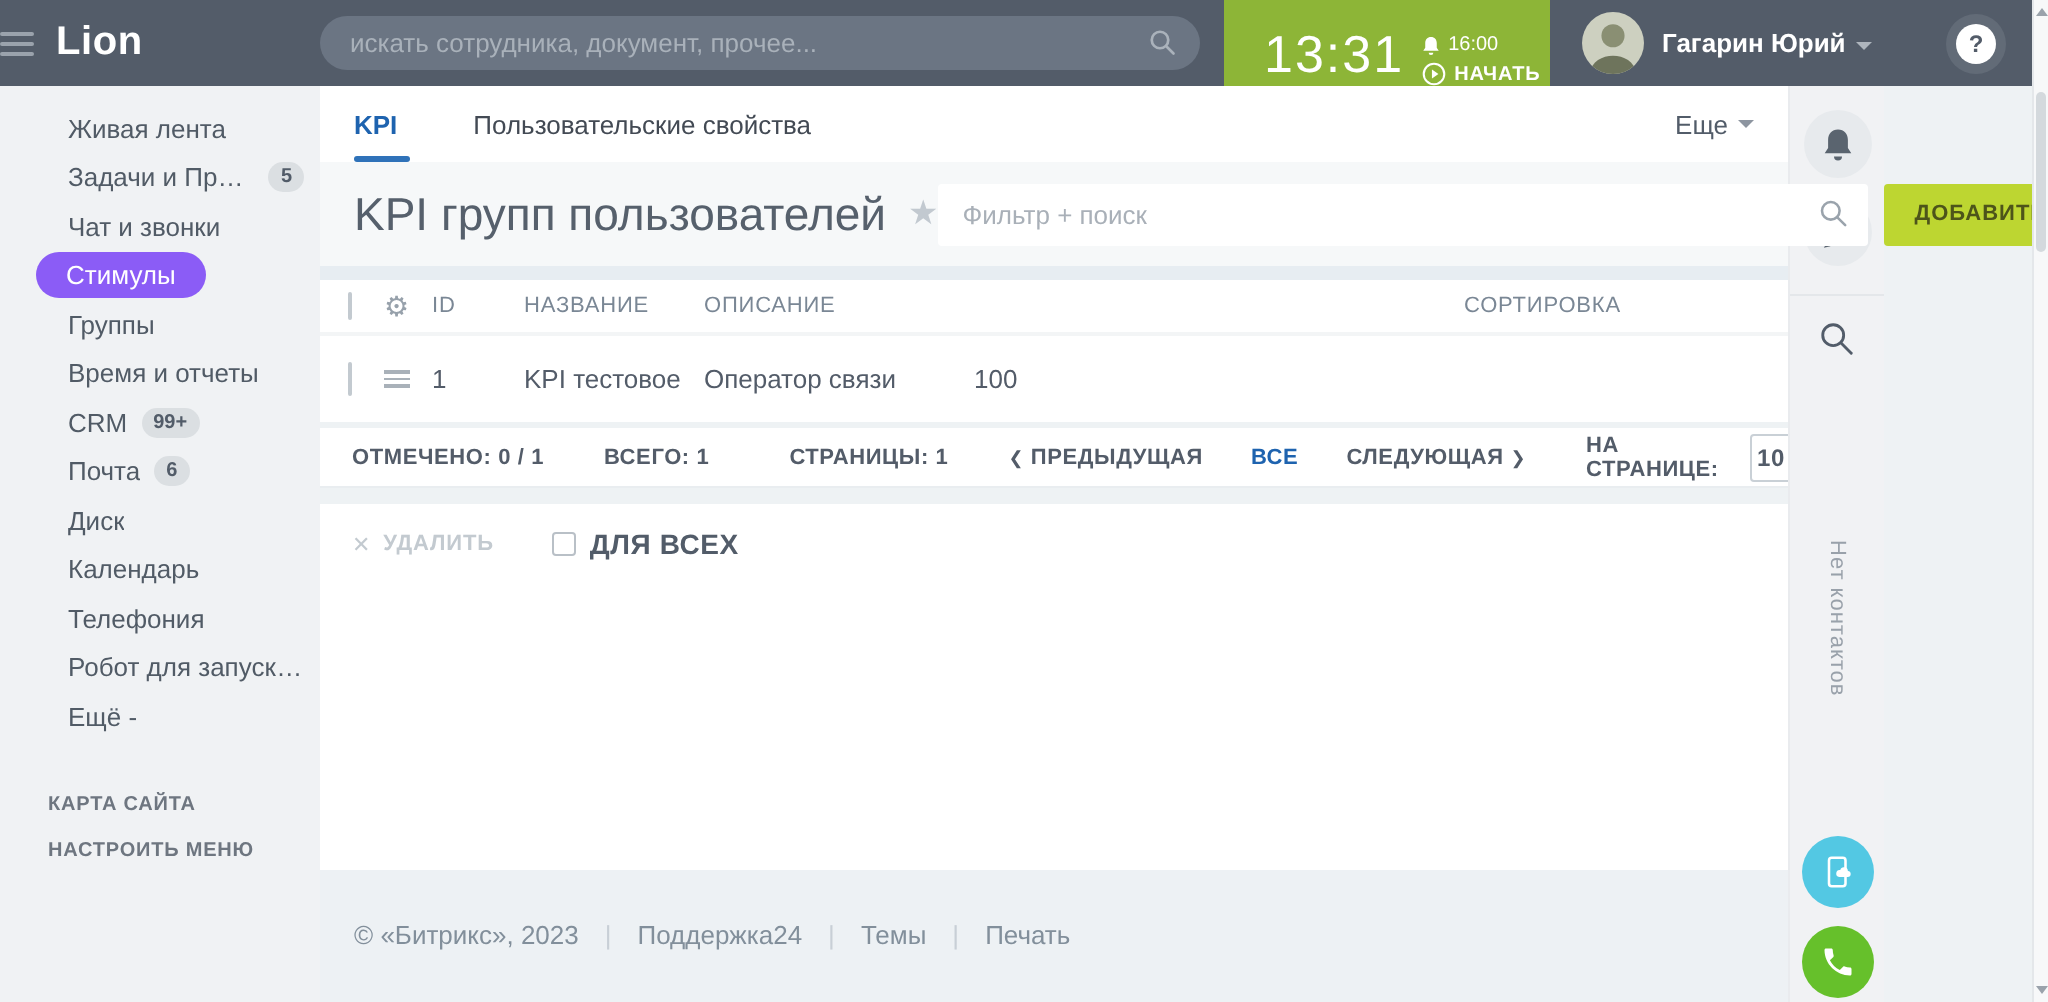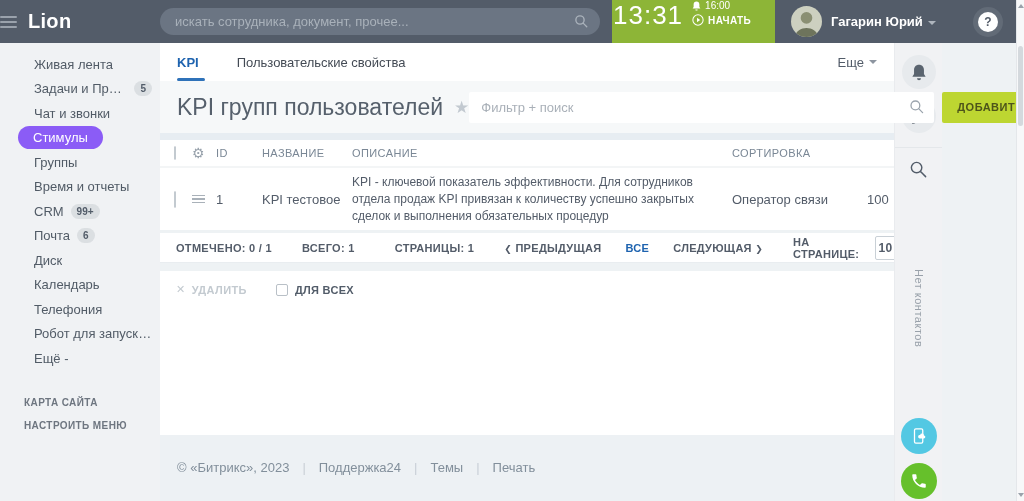--- a/index.html
+++ b/index.html
@@ -13,21 +13,21 @@
   .tb-left { width:160px; display:flex; align-items:center; }
   .hamburger { width:17px; display:flex; flex-direction:column; gap:3px; cursor:pointer; }
   .hamburger i { display:block; height:2px; background:#9aa2ac; border-radius:1px; }
   .logo { color:#fff; font-size:20px; font-weight:bold; margin-left:11px; letter-spacing:.3px; }
   .tb-search { width:440px; height:27px; background:#6b7583; border:none; border-radius:14px;
     color:#e6e9ec; font-size:13px; padding:0 34px 0 15px; outline:none; }
   .tb-search::placeholder { color:#a9b1ba; }
   .tb-search-wrap { position:relative; }
   .tb-search-ico { position:absolute; right:11px; top:6px; width:15px; height:15px; }
   .timeman { width:163px; height:43px; background:#8db537; margin-left:12px; display:flex;
-    align-items:flex-start; padding:0 1px; cursor:pointer; }
+    align-items:flex-end; padding:0 20px; cursor:pointer; }
   .tm-time { color:#fff; font-size:26px; font-weight:300; letter-spacing:1px; }
   .tm-col { margin-left:9px; display:flex; flex-direction:column; gap:3px; }
   .tm-end,.tm-start { color:#fff; font-size:10px; display:flex; align-items:center; gap:4px; }
   .tm-start { font-weight:bold; letter-spacing:.4px; }
   .avatar { width:31px; height:31px; border-radius:50%; overflow:hidden; margin-left:16px; cursor:pointer; flex:none; }
   .username { color:#fff; font-size:13px; font-weight:bold; margin-left:9px; cursor:pointer; }
   .caret { display:inline-block; width:0; height:0; border-left:4px solid transparent;
     border-right:4px solid transparent; border-top:4px solid #aeb5bd; margin-left:5px; vertical-align:middle; }
   .help-btn { margin-left:auto; margin-right:13px; width:30px; height:30px; border-radius:50%;
     background:#626b77; display:flex; align-items:center; justify-content:center; cursor:pointer; }
@@ -101,21 +101,21 @@
   .chev { font-size:9px; }
   .perpage { margin-left:auto; display:flex; align-items:center; gap:9px; }
   .pp-select { width:43px; height:24px; border:1px solid #c9d0d6; border-radius:2px; background:#fff;
     display:flex; align-items:center; justify-content:center; gap:6px; font-size:12px; cursor:pointer; }
   .gap8 { height:8px; background:#eef2f4; flex:none; }
 
   
   .action-row { background:#fff; padding:12px 16px 9px; display:flex; align-items:center; flex:none; }
   .delete-btn { color:#c3cad0; font-size:11px; font-weight:bold; letter-spacing:.4px;
     display:flex; align-items:center; gap:6px; cursor:default; }
-  .forall { margin-left:29px; display:flex; align-items:center; gap:7px; font-size:11px;
+  .forall { margin-left:29px; display:flex; align-items:center; gap:7px; font-size:14px;
     font-weight:bold; color:#525c69; letter-spacing:.3px; }
   .cbx-sm { width:12px; height:12px; border:1px solid #b9c0c7; border-radius:2px; background:#fff; cursor:pointer; }
   .content-fill { background:#fff; flex:1; }
 
   
   .page-footer { background:#edf1f4; height:66px; padding:25px 0 0 17px; display:flex;
     align-items:flex-start; font-size:13px; color:#828f9b; flex:none; }
   .f-div { color:#c8cfd6; margin:0 13px; }
   .f-link { cursor:pointer; color:#828f9b; }
 
@@ -289,21 +289,20 @@
           <span class="c-check"><span class="cbx"></span></span>
           <span class="c-gear">
               <span class="burger-ico">
                 <i></i>
                 <i></i>
                 <i></i>
               </span>
             </span>
           <span class="c-id">1</span>
           <span class="c-name">KPI тестовое</span>
-          <span class="c-desc desc-text">KPI - ключевой показатель эффективности. Для сотрудников отдела продаж KPI привязан к количеству успешно закрытых сделок и выполнения обязательных процедур</span>
           <span class="c-groups">Оператор связи</span>
           <span class="c-sort">100</span>
         </div>
 
         <div class="gap3"></div>
 
         <div class="pagination">
           <span class="pg-item"><span>ОТМЕЧЕНО:</span> <span>0 / 1</span></span>
           <span class="pg-item" style="margin-right:40px"><span>ВСЕГО:</span> <span>1</span></span>
           <span class="pg-item"><span>СТРАНИЦЫ:</span> <span>1</span></span>

